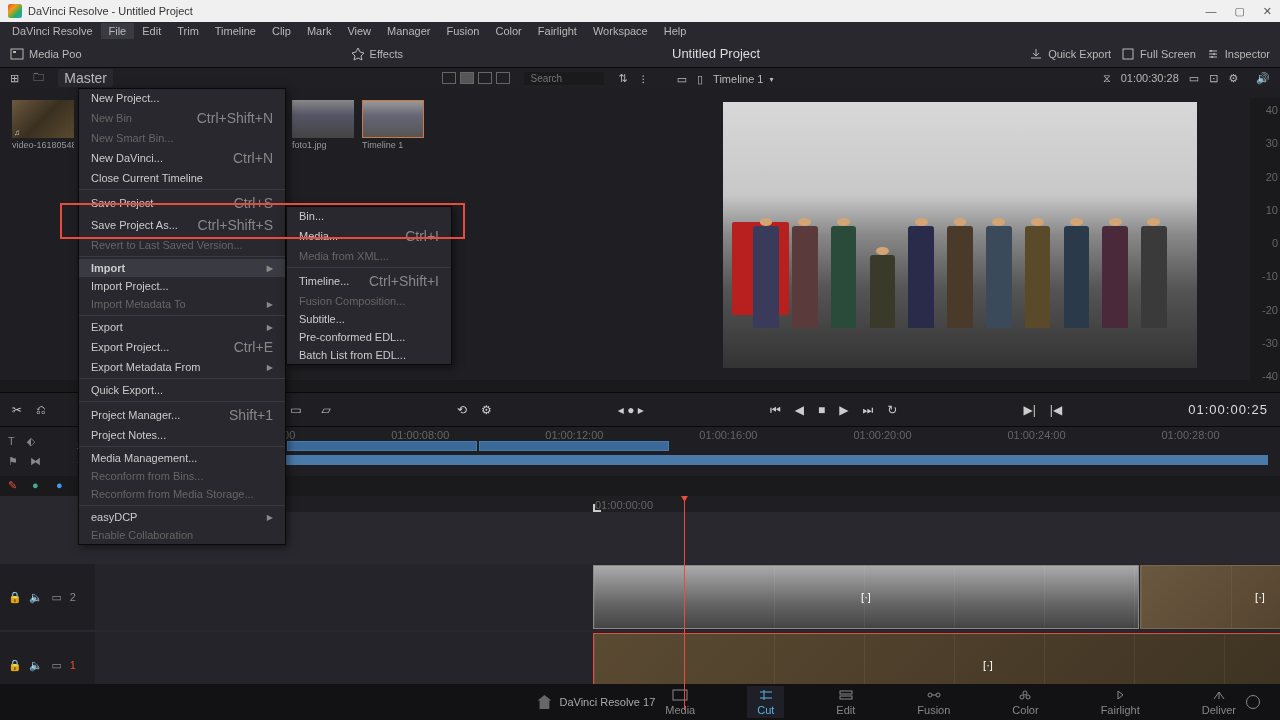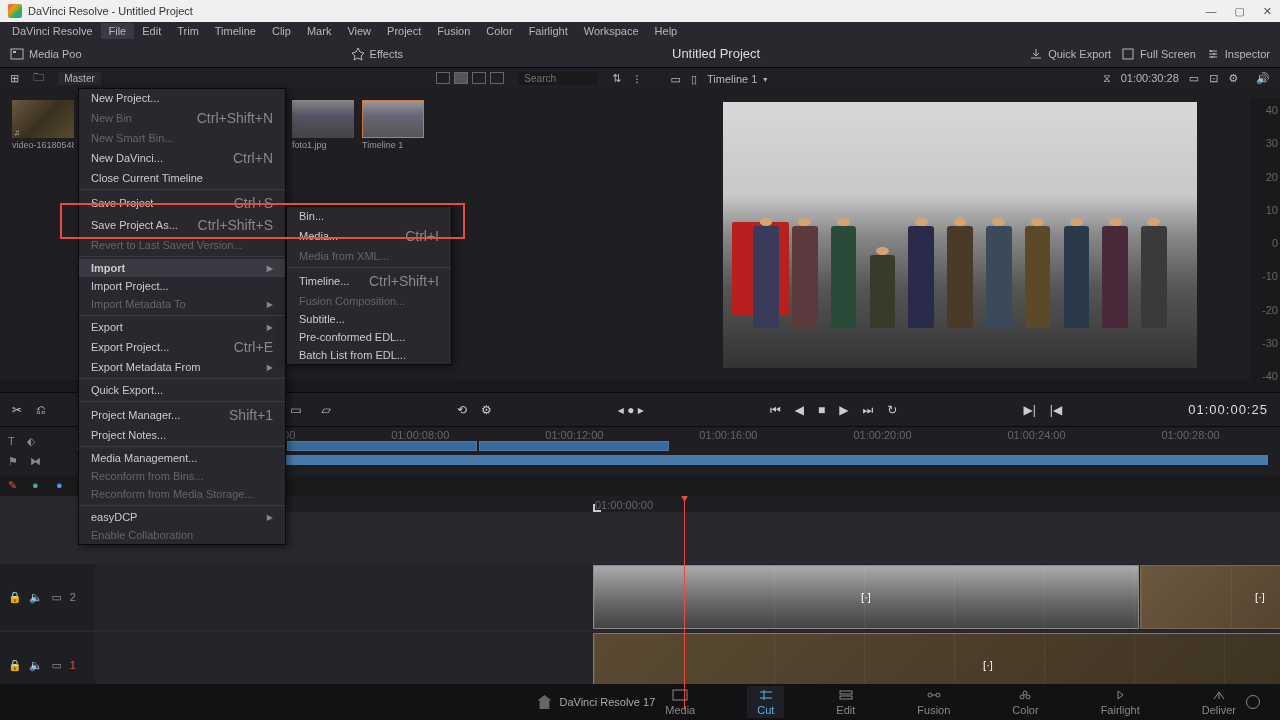--- a/index.html
+++ b/index.html
@@ -12,21 +12,21 @@
 .menubar span { padding: 2px 8px; color: #b8b8b8; }
 .menubar span.active { background: #3a3a42; }
 .toolbar { height: 28px; background: #28282e; border-bottom: 1px solid #0a0a0a; display: flex; align-items: center; justify-content: space-between; padding: 0 10px; }
 .toolbar-section { display: flex; align-items: center; gap: 10px; }
 .tbtn { display: flex; align-items: center; gap: 5px; color: #b8b8b8; font-size: 11px; }
 .icon-sm { width: 14px; height: 14px; display: inline-block; }
 .project-title { color: #ddd; font-size: 13px; }
 .secondbar { height: 20px; background: #202024; display: flex; align-items: center; padding: 0 10px; justify-content: space-between; font-size: 10px; }
 .secondbar-left { display:flex; gap:14px; align-items:center; }
 .secondbar-right { display:flex; gap:10px; align-items:center; }
-.master-label { background:#28282e; padding:1px 6px; border-radius:2px; font-size:10px; }
+.master-label { background:#28282e; padding:1px 6px; border-radius:2px; font-size:14px; }
 .view-icons { display:flex; gap:4px; }
 .view-icon { width:14px; height:12px; border:1px solid #666; }
 .search-box { background:#1a1a1a; border:none; color:#888; padding:1px 6px; width:80px; font-size:10px; }
 .content-area { display:flex; height: 292px; }
 .media-panel { width: 640px; background:#1f1f23; position:relative; }
 .thumbs { display:flex; gap:8px; padding:12px; }
 .thumb { width:62px; }
 .thumb-img { width:62px; height:38px; background:#3a3a3a; display:flex; align-items:center; justify-content:center; position:relative; }
 .thumb-img.v1 { background: linear-gradient(135deg, #6b5840 0%, #3a3020 50%, #5a4a30 100%); }
 .thumb-img.v2 { background: linear-gradient(to bottom, #888 0%, #556 40%, #444 100%); }
@@ -112,21 +112,21 @@
 
 <div class="menubar">
   <span>DaVinci Resolve</span>
   <span class="active">File</span>
   <span>Edit</span>
   <span>Trim</span>
   <span>Timeline</span>
   <span>Clip</span>
   <span>Mark</span>
   <span>View</span>
-  <span>Project</span>
+  <span>Manager</span>
   <span>Fusion</span>
   <span>Color</span>
   <span>Fairlight</span>
   <span>Workspace</span>
   <span>Help</span>
 </div>
 
 <div class="toolbar">
   <div class="toolbar-section">
     <div class="tbtn">

